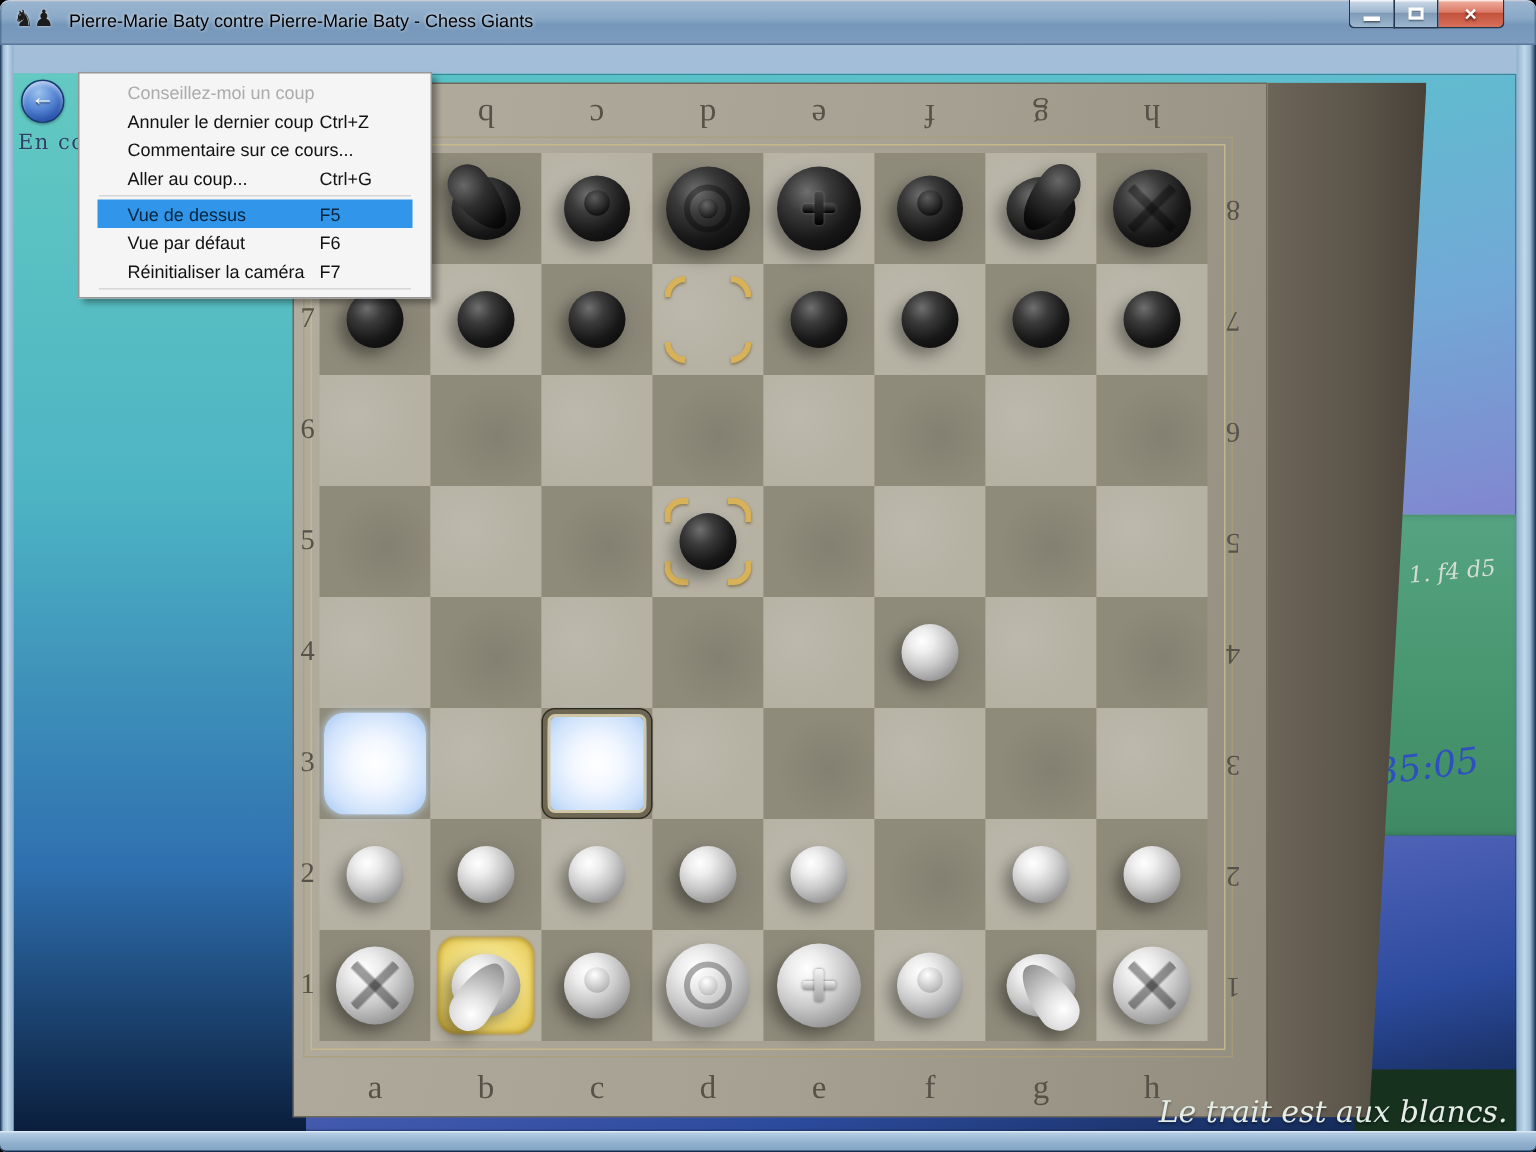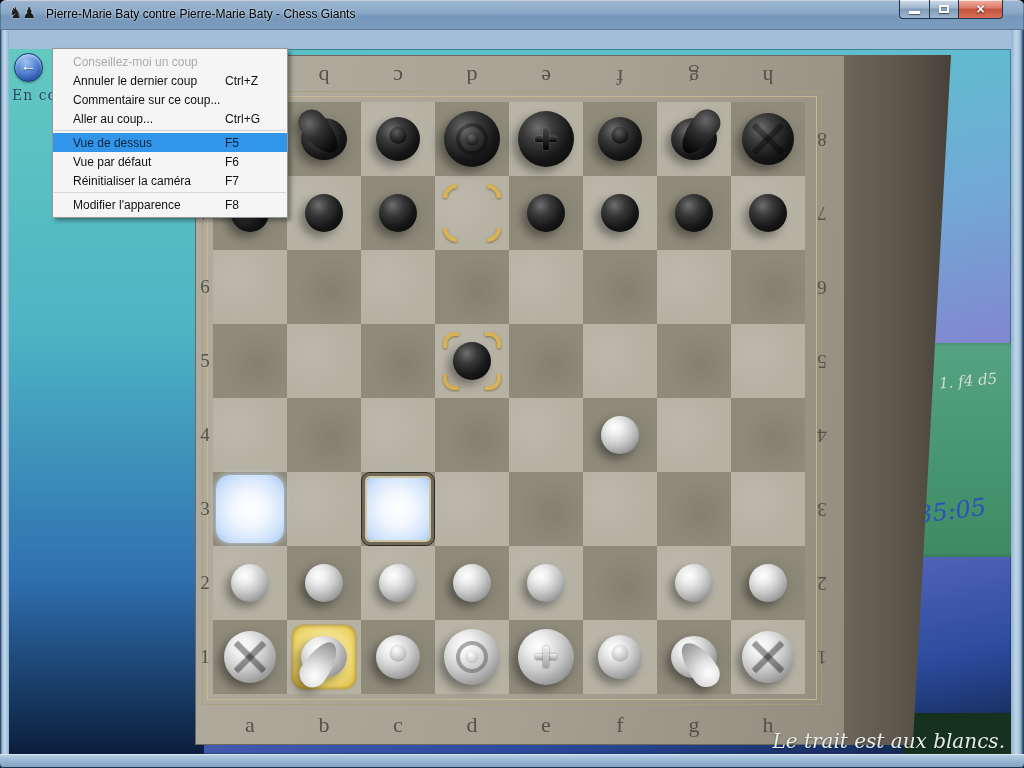--- a/index.html
+++ b/index.html
@@ -140,21 +140,21 @@
   .white.king .p-mid,.white.king .p-top{background:linear-gradient(180deg,#f4f4f4,#9d9d9d);box-shadow:0 0 2px rgba(0,0,0,.5);}
   .black.king .p-mid,.black.king .p-top{background:linear-gradient(180deg,#4a4a4a,#000);box-shadow:0 0 2px rgba(255,255,255,.25);}
   .knight .p-base{width:46px;height:42px;border-radius:50%;}
   .knight .p-top{left:50%;top:50%;width:27px;height:50px;margin:-25px 0 0 -13.5px;
     border-radius:48% 52% 46% 54% / 28% 28% 66% 66%;
     transform:rotate(var(--rot,0deg)) translateY(-9px);}
   .white.knight .p-top{background:radial-gradient(circle at 40% 25%,#ffffff 0%,#e2e2e2 30%,#b5b5b5 65%,#888 100%);}
   .black.knight .p-top{background:radial-gradient(circle at 40% 25%,#686868 0%,#303030 35%,#0e0e0e 75%,#000 100%);}
   
   #dropdown{position:absolute;left:52px;top:48px;width:236px;z-index:50;background:#f5f5f5;
-    border:1px solid #979797;box-shadow:3px 3px 4px rgba(0,0,0,.35);padding:3px 0;font-size:12px;color:#111;}
+    border:1px solid #979797;box-shadow:3px 3px 4px rgba(0,0,0,.35);padding:3px 12px;font-size:12px;color:#111;}
   .dd-item{display:flex;align-items:center;height:19px;padding:0 14px 0 20px;}
   .dd-item .lbl{flex:1;white-space:nowrap;}
   .dd-item .sc{width:48px;text-align:left;white-space:nowrap;}
   .dd-item.disabled{color:#ababab;}
   .dd-item.highlighted{background:#3196e9;color:#06243e;}
   .dd-sep{height:1px;background:#d6d6d6;margin:2px 1px;}
   
   .glass-b{position:absolute;left:0;bottom:0;width:1024px;height:14px;
     background:linear-gradient(180deg,#b9d2e7 0%,#93b2cf 55%,#7fa1c2 100%);
     border-radius:0 0 4px 4px;box-shadow:inset 0 -1px 0 #163050, inset 0 1px 0 rgba(255,255,255,.5);}
@@ -444,43 +444,39 @@
   <div id="dropdown">
       <div class="dd-item disabled">
         <span class="lbl">Conseillez-moi un coup</span>
         <span class="sc"></span>
       </div>
       <div class="dd-item">
         <span class="lbl">Annuler le dernier coup</span>
         <span class="sc">Ctrl+Z</span>
       </div>
       <div class="dd-item">
-        <span class="lbl">Commentaire sur ce coup...</span>
+        <span class="lbl">Commentaire sur ce cours...</span>
         <span class="sc"></span>
       </div>
       <div class="dd-item">
         <span class="lbl">Aller au coup...</span>
         <span class="sc">Ctrl+G</span>
       </div>
       <div class="dd-sep"></div>
       <div class="dd-item highlighted">
         <span class="lbl">Vue de dessus</span>
         <span class="sc">F5</span>
       </div>
       <div class="dd-item">
         <span class="lbl">Vue par défaut</span>
         <span class="sc">F6</span>
       </div>
       <div class="dd-item">
         <span class="lbl">Réinitialiser la caméra</span>
         <span class="sc">F7</span>
       </div>
       <div class="dd-sep"></div>
-      <div class="dd-item">
-        <span class="lbl">Modifier l'apparence</span>
-        <span class="sc">F8</span>
-      </div>
     </div>
 
   <div class="glass-l"></div>
   <div class="glass-r"></div>
   <div class="glass-b"></div>
 </div>
 
 </body></html>

